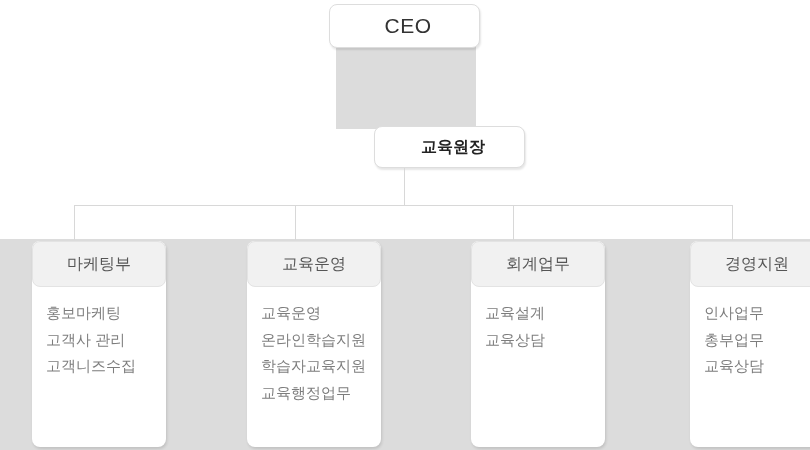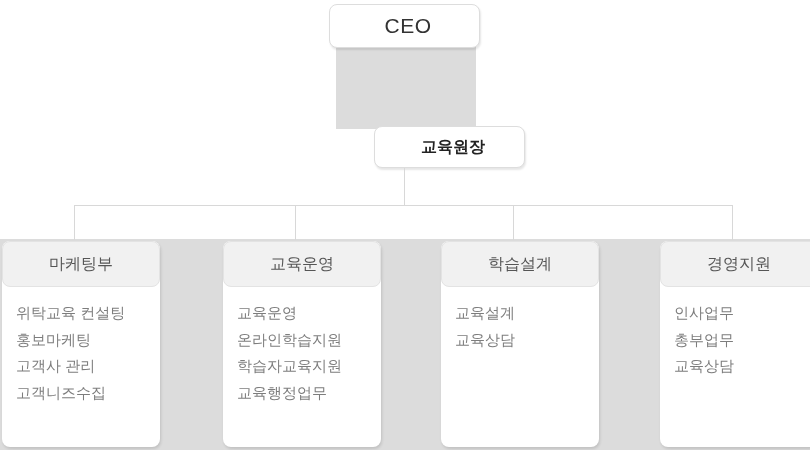--- a/index.html
+++ b/index.html
@@ -42,27 +42,28 @@
   .line-root-v   { left:404px; top:168px; width:1px; height:37px; }
   .line-h        { left:74px;  top:205px; width:659px; height:1px; }
   .line-drop     { top:205px; width:1px; height:35px; }
   .drop-0 { left:74px; }
   .drop-1 { left:295px; }
   .drop-2 { left:513px; }
   .drop-3 { left:732px; }
 
   
   .dept {
-    position:absolute; top:241px; width:158px; height:206px;
+    position:absolute; top:241px; width:134px; height:206px;
     box-sizing:border-box;
     background:#ffffff; border-radius:8px;
     box-shadow:1px 2px 3px rgba(0,0,0,0.12);
+    margin-left:30px;
   }
   .dept-0 { left:2px; }
-  .dept-1 { left:223px; }
+  .dept-1 { left:217px; }
   .dept-2 { left:441px; }
   .dept-3 { left:660px; }
 
   .dept-header {
     box-sizing:border-box; height:46px;
     background:#f1f1f1; border:1px solid #e3e3e3; border-radius:8px;
     display:flex; align-items:center; justify-content:center;
     font-size:16px; color:#555555; font-weight:500;
   }
   .dept-items { padding:13px 8px 0 14px; }
@@ -90,42 +91,41 @@
 <div class="line line-drop drop-0"></div>
 <div class="line line-drop drop-1"></div>
 <div class="line line-drop drop-2"></div>
 <div class="line line-drop drop-3"></div>
 
 <div class="dept dept-0">
   <div class="dept-header">
     <span>마케팅부</span>
   </div>
   <div class="dept-items">
-    <div class="dept-item">위탁교육 컨설팅</div>
     <div class="dept-item">홍보마케팅</div>
     <div class="dept-item">고객사 관리</div>
     <div class="dept-item">고객니즈수집</div>
   </div>
 </div>
 
 <div class="dept dept-1">
   <div class="dept-header">
     <span>교육운영</span>
   </div>
   <div class="dept-items">
     <div class="dept-item">교육운영</div>
     <div class="dept-item">온라인학습지원</div>
     <div class="dept-item">학습자교육지원</div>
     <div class="dept-item">교육행정업무</div>
   </div>
 </div>
 
 <div class="dept dept-2">
   <div class="dept-header">
-    <span>학습설계</span>
+    <span>회계업무</span>
   </div>
   <div class="dept-items">
     <div class="dept-item">교육설계</div>
     <div class="dept-item">교육상담</div>
   </div>
 </div>
 
 <div class="dept dept-3">
   <div class="dept-header">
     <span>경영지원</span>

